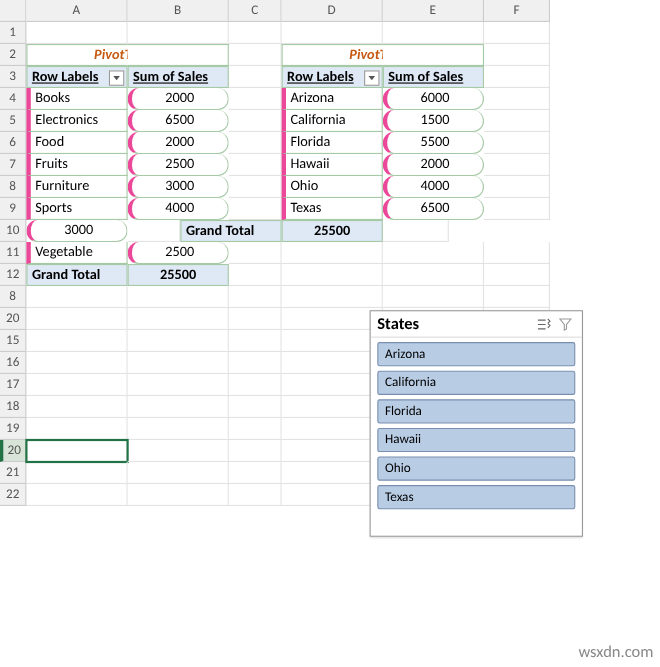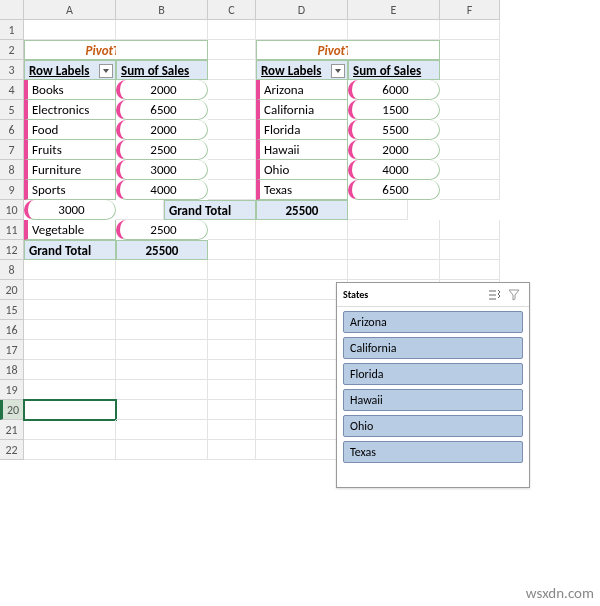--- a/index.html
+++ b/index.html
@@ -139,21 +139,21 @@
   .slicer-hdr {
     display: flex;
     align-items: center;
     height: 24px;
     padding: 0 6px;
     border-bottom: 1px solid #ddd;
   }
   .slicer-title {
     flex: 1;
     font-weight: bold;
-    font-size: 10px;
+    font-size: 15px;
   }
   .slicer-ico {
     width: 18px;
     height: 18px;
     display: flex;
     align-items: center;
     justify-content: center;
     margin-left: 2px;
     color: #666;
   }

